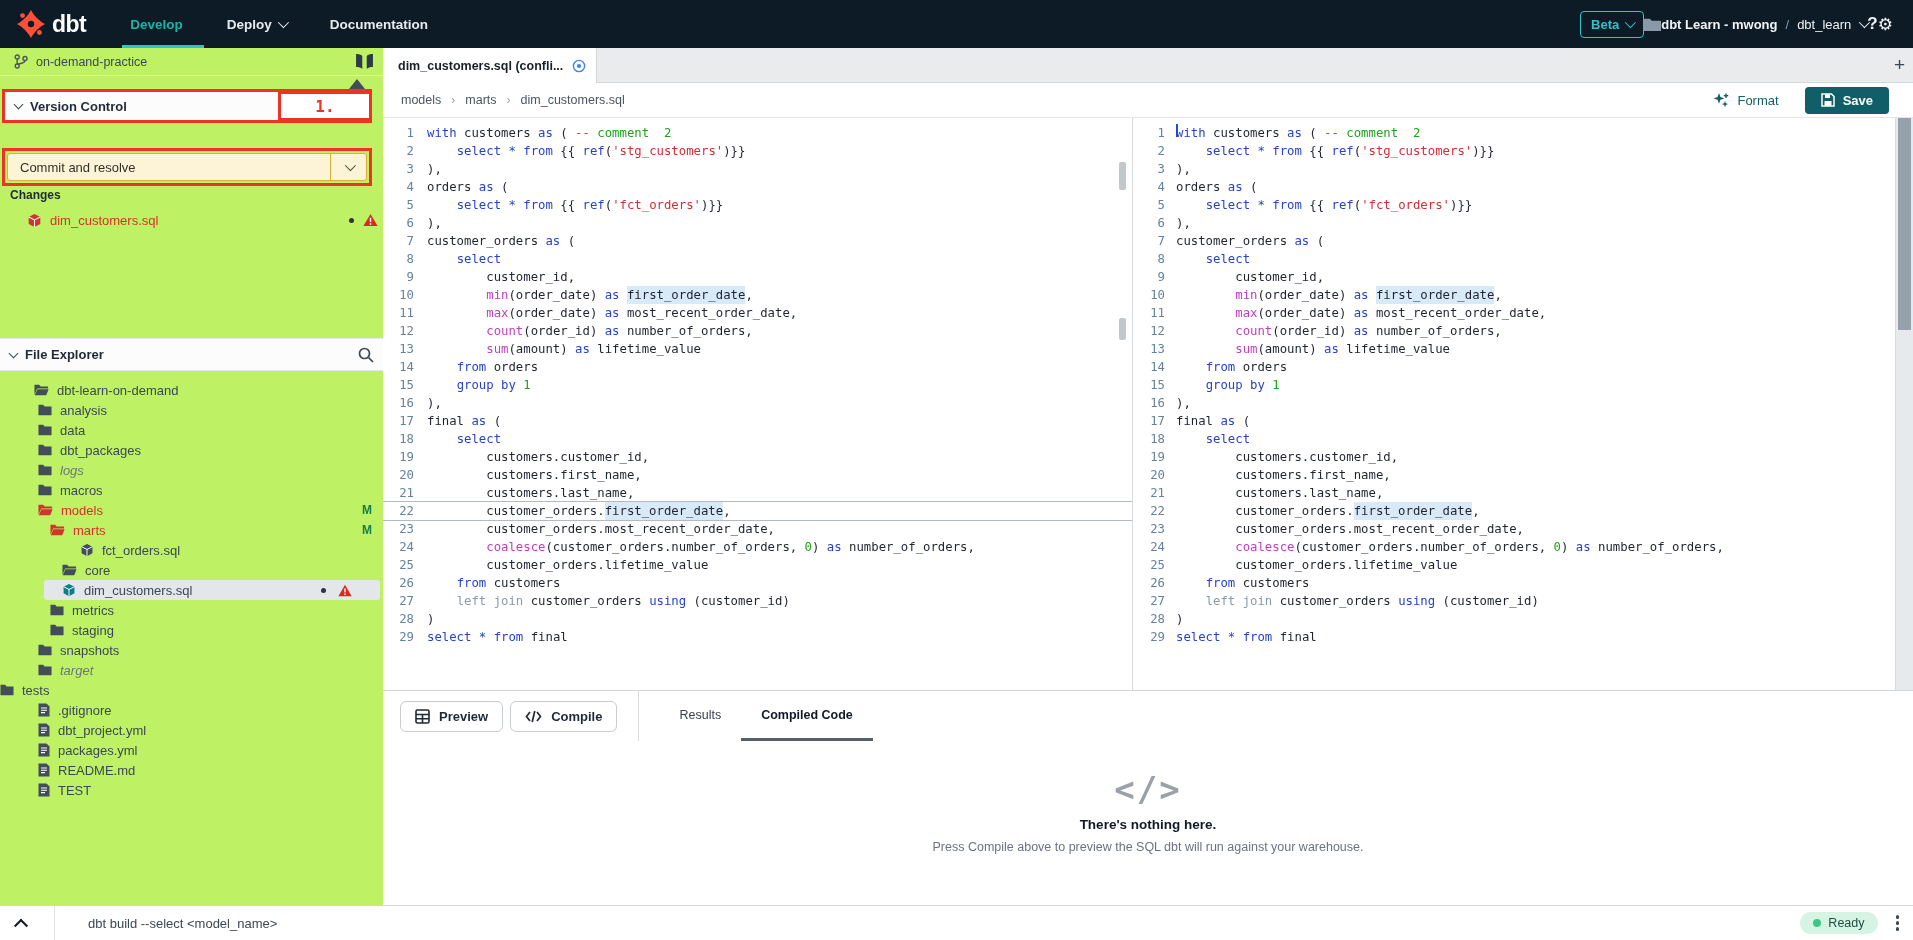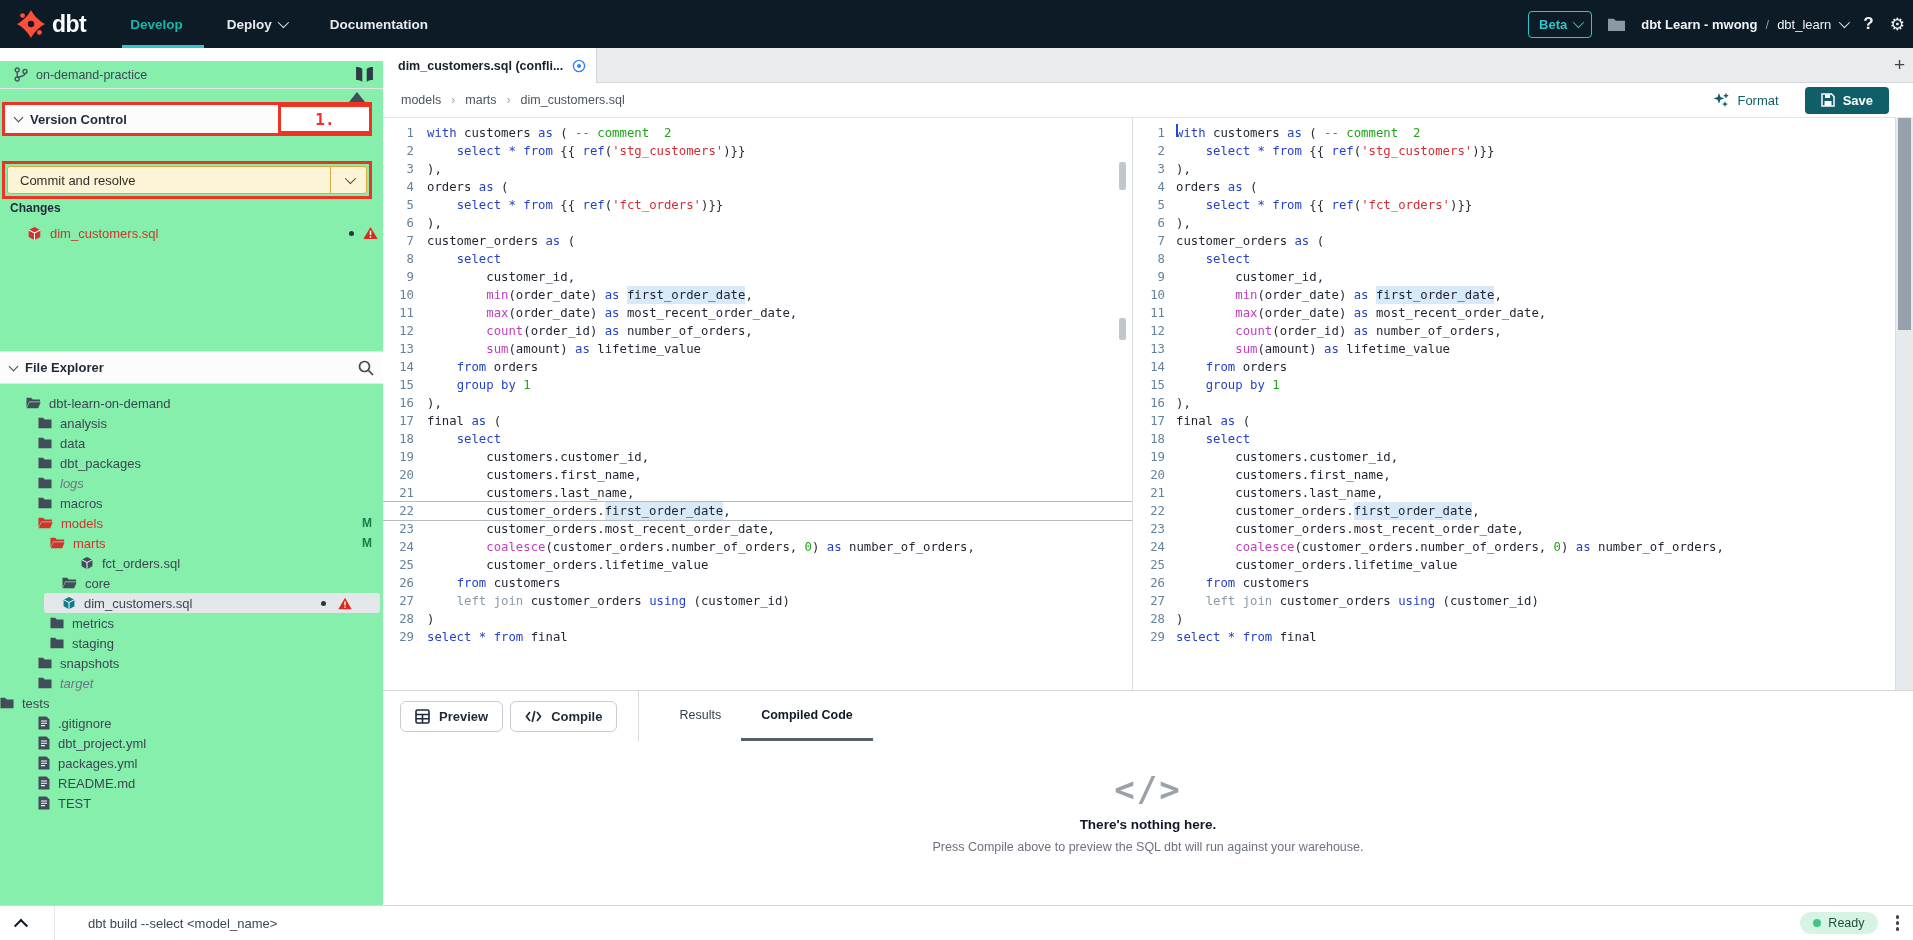--- a/index.html
+++ b/index.html
@@ -6,31 +6,31 @@
   html,body { width:1913px; height:940px; background:#fff; font-family:"Liberation Sans",sans-serif; overflow:hidden; }
   #app { position:relative; width:1913px; height:940px; overflow:hidden; }
 
   
   .navbar { position:absolute; left:0; top:0; width:100%; height:48px; background:#0d1b26; display:flex; align-items:center; }
   .logo-wrap { display:flex; align-items:center; margin-left:16px; }
   .logo-text { color:#fff; font-weight:bold; font-size:23px; letter-spacing:-0.5px; margin-left:6px; }
   .nav-item { color:#e8ebee; font-size:13.5px; font-weight:bold; margin-left:44px; display:flex; align-items:center; gap:6px; cursor:pointer; }
   .nav-item.active { color:#14b8a6; position:relative; }
   .nav-underline { position:absolute; left:122px; bottom:0; width:82px; height:3px; background:#2fc4c7; }
-  .nav-right { margin-left:auto; display:flex; align-items:center; gap:16px; margin-right:8px;justify-content:center; }
+  .nav-right { margin-left:auto; display:flex; align-items:center; margin-right:20px;justify-content:center; }
   .beta-btn { border:1.5px solid #2fc4c7; color:#2fc4c7; font-size:13px; font-weight:bold; border-radius:4px; padding:5px 10px; display:flex; align-items:center; gap:6px; background:transparent; cursor:pointer; }
   .acct { display:flex; align-items:center; gap:8px; color:#f1f3f5; font-size:13px; }
   .acct .name { font-weight:bold; }
   .acct .sep { color:#8b98a5; }
   .chev { display:inline-block; width:8px; height:8px; border-right:1.8px solid currentColor; border-bottom:1.8px solid currentColor; transform:rotate(45deg) translateY(-2px); }
   .help-q { color:#f1f3f5; font-size:17px; font-weight:bold; cursor:pointer; }
   .gear { color:#f1f3f5; font-size:17px; cursor:pointer; }
 
   
-  .sidebar { position:absolute; left:0; top:48px; width:389px; bottom:35px; background:#86efac; border-right:1px solid #d7dbdf;margin-top:13px; }
+  .sidebar { position:absolute; left:0; top:48px; width:389px; bottom:35px; background:#bef264; border-right:1px solid #d7dbdf; }
   .branch-row { position:absolute; left:0; top:0; width:100%; height:28px; border-bottom:1px solid #e3e6e9; display:flex; align-items:center; padding:0 14px; }
   .branch-label { font-size:12.5px; color:#3c4754; margin-left:8px; }
   .book-btn { margin-left:auto; cursor:pointer; display:flex; }
   .tip-arrow { position:absolute; left:349px; top:31px; width:0; height:0; border-left:8px solid transparent; border-right:8px solid transparent; border-bottom:10px solid #414d59; }
 
   .anno { position:absolute; border:3px solid #ee3224; }
   .anno-vc { left:2px; top:41px; width:370px; height:34px; }
   .vc-header { display:flex; align-items:center; height:100%; padding-left:10px; gap:8px; font-size:13px; font-weight:bold; color:#1f2937; background:#fcfcfd; }
   .vc-chev { width:7px; height:7px; border-right:1.6px solid #3c4754; border-bottom:1.6px solid #3c4754; transform:rotate(45deg); margin-top:-3px; }
   .anno-label { left:278px; top:43px; width:94px; height:30px; background:#fff; display:flex; align-items:center; justify-content:center; color:#ee3224; font-family:"DejaVu Sans Mono",monospace; font-weight:bold; font-size:16px; z-index:5; }
@@ -211,21 +211,21 @@
       <span class="vc-chev"></span>
       <span>File Explorer</span>
       <span class="fe-search">
         <svg width="16" height="16" viewBox="0 0 16 16">
             <circle cx="6.5" cy="6.5" r="5" fill="none" stroke="#3c4754" stroke-width="1.7"></circle>
             <path d="M10.5 10.5L15 15" stroke="#3c4754" stroke-width="1.7"></path>
           </svg>
       </span>
     </div>
     <div class="tree">
-        <div class="tree-row" style="padding-left: 26px;">
+        <div class="tree-row" style="padding-left: 34px;">
           <span style="display: flex;">
             <svg width="15" height="12" viewBox="0 0 16 12">
               <path d="M0.5 0.5h5l1.6 1.8h7.9V4.4H3.4L0.5 11z" fill="#414d59"></path>
               <path d="M3.6 5.2h12L13 11.5H0.8z" fill="#414d59"></path>
             </svg>
           </span>
           <span class="lbl">dbt-learn-on-demand</span>
         </div>
         <div class="tree-row" style="padding-left: 38px;">
           <span style="display: flex;">

